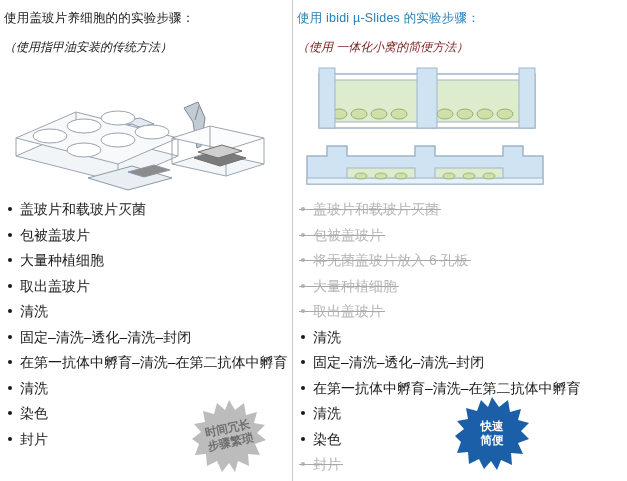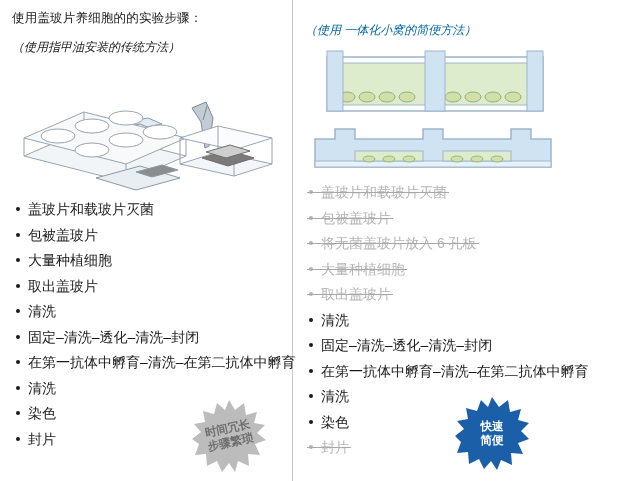--- a/index.html
+++ b/index.html
@@ -26,41 +26,41 @@
     left: 292px;
     top: 0;
     width: 1px;
     height: 481px;
     background: #c9c9c9;
   }
   .col {
     position: absolute;
     top: 0;
     box-sizing: border-box;
-    padding: 10px 10px 0 10px;
+    padding: 10px 10px 0 2px;
   }
   .col-left { left: 0; width: 292px; }
   .col-right { left: 293px; width: 334px; }
 
   .heading {
     font-size: 12.5px;
     line-height: 17px;
     margin: 0 0 2px 2px;
     letter-spacing: 0.2px;
   }
   .heading-left { color: #1a1a1a; }
   .heading-right { color: #2a7fb5; }
   .subheading {
     font-size: 12px;
     line-height: 17px;
     font-style: italic;
     margin: 12px 0 4px 2px;
   }
   .subheading-left { color: #1a1a1a; }
-  .subheading-right { color: #0369a1; }
+  .subheading-right { color: #7f1d1d; }
 
   .art {
     position: relative;
     height: 135px;
     margin: 2px 0 6px 0;
   }
 
   ul.steps {
     list-style: none;
     margin: 0;
@@ -196,20 +196,21 @@
       <li><span class="txt">清洗</span></li>
       <li><span class="txt">固定–清洗–透化–清洗–封闭</span></li>
       <li><span class="txt">在第一抗体中孵育–清洗–在第二抗体中孵育</span></li>
       <li><span class="txt">清洗</span></li>
       <li><span class="txt">染色</span></li>
       <li><span class="txt">封片</span></li>
     </ul>
   </div>
 
   <div class="col col-right">
+    <div class="heading heading-right">使用  ibidi µ-Slides 的实验步骤：</div>
     <div class="subheading subheading-right">（使用 一体化小窝的简便方法）</div>
 
     <div class="art">
       <svg width="314" height="135" viewBox="0 0 314 135">
 
         <g>
           <rect x="24" y="14" width="216" height="54" fill="#ffffff" stroke="#9fb6cc" stroke-width="1.5"></rect>
           <rect x="30" y="20" width="100" height="42" fill="#ddeccd" stroke="#9fb6cc" stroke-width="1"></rect>
           <rect x="134" y="20" width="100" height="42" fill="#ddeccd" stroke="#9fb6cc" stroke-width="1"></rect>
 

